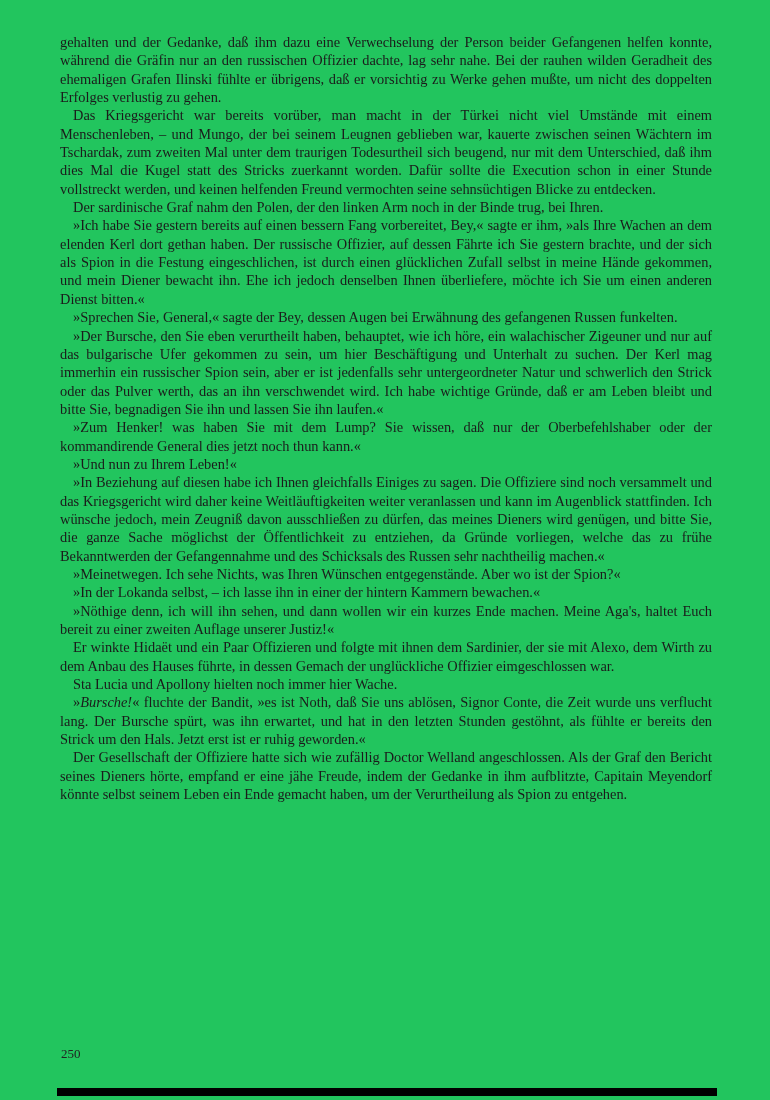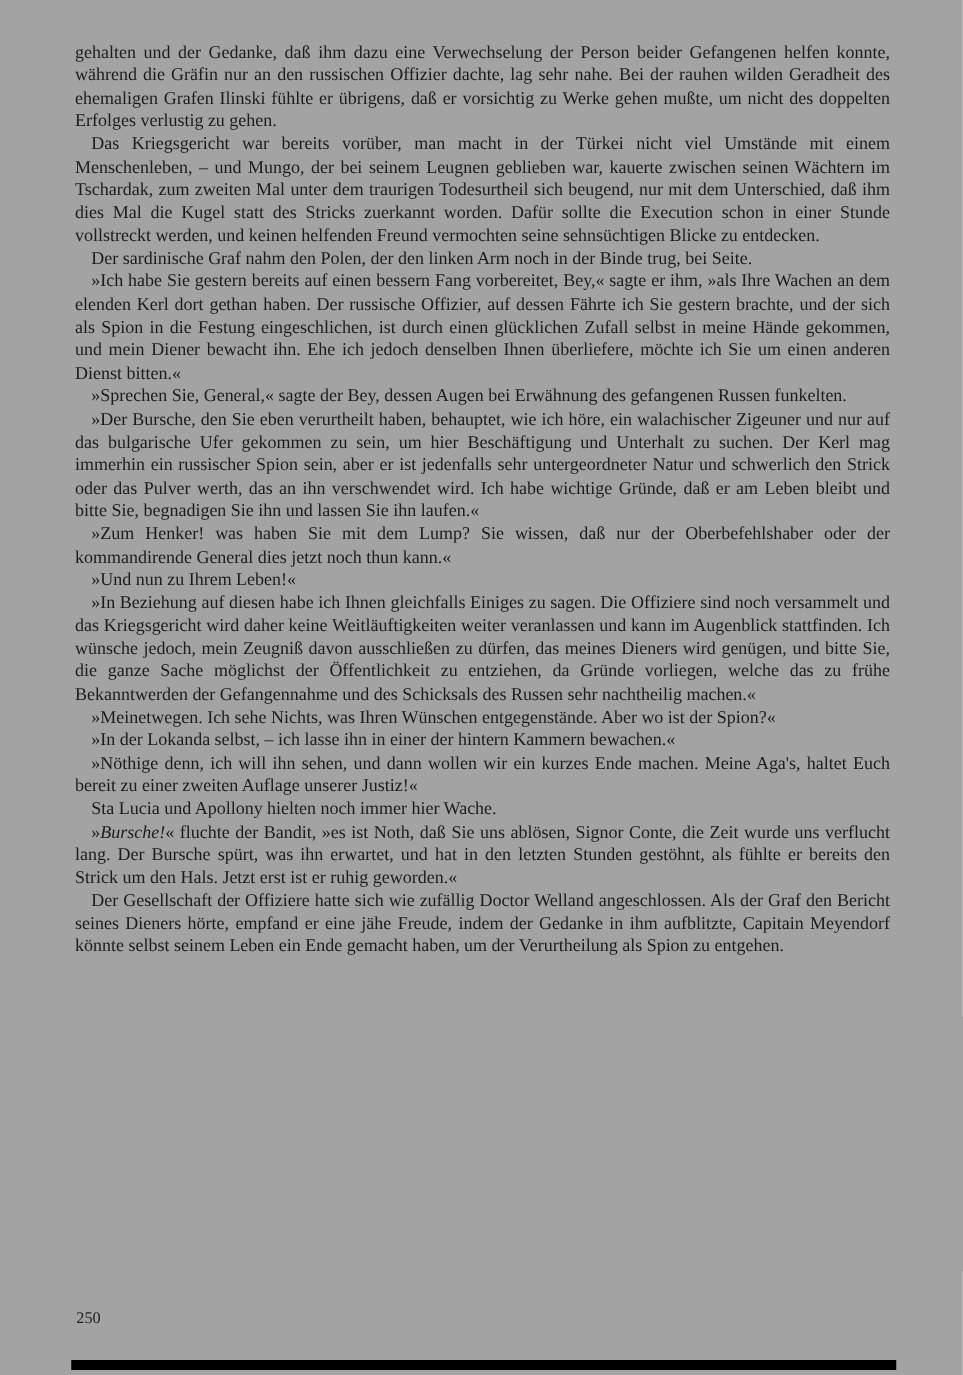--- a/index.html
+++ b/index.html
@@ -4,21 +4,21 @@
 <style>
   html, body { margin: 0; padding: 0; }
   body {
     width: 770px; height: 1100px;
     background: #ffffff;
     font-family: "Liberation Serif", "DejaVu Serif", serif;
   }
   .page {
     position: relative;
     width: 770px; height: 1100px;
-    background: #a3a3a3;
+    background: #22c55e;
     color: #1b1b1b;
     overflow: hidden;
   }
   .text-block {
     position: absolute;
     top: 33px; left: 60px;
     width: 652px;
     font-size: 14.4px;
     line-height: 18.35px;
     text-align: justify;
@@ -40,30 +40,31 @@
     background: #000000;
   }
 </style>
 </head>
 <body>
 
 <div class="page">
   <main class="text-block">
     <p class="para noindent">gehalten und der Gedanke, daß ihm dazu eine Verwechselung der Person beider Gefangenen helfen konnte, während die Gräfin nur an den russischen Offizier dachte, lag sehr nahe. Bei der rauhen wilden Geradheit des ehemaligen Grafen Ilinski fühlte er übrigens, daß er vorsichtig zu Werke gehen mußte, um nicht des doppelten Erfolges verlustig zu gehen.</p>
     <p class="para">Das Kriegsgericht war bereits vorüber, man macht in der Türkei nicht viel Umstände mit einem Menschenleben, – und Mungo, der bei seinem Leugnen geblieben war, kauerte zwischen seinen Wächtern im Tschardak, zum zweiten Mal unter dem traurigen Todesurtheil sich beugend, nur mit dem Unterschied, daß ihm dies Mal die Kugel statt des Stricks zuerkannt worden. Dafür sollte die Execution schon in einer Stunde vollstreckt werden, und keinen helfenden Freund vermochten seine sehnsüchtigen Blicke zu entdecken.</p>
-    <p class="para">Der sardinische Graf nahm den Polen, der den linken Arm noch in der Binde trug, bei Seite.</p>
+    <p class="para">Der sardinische Graf nahm den Polen, der den linken Arm noch in der Binde trug, bei Ihren.</p>
     <p class="para">»Ich habe Sie gestern bereits auf einen bessern Fang vorbereitet, Bey,« sagte er ihm, »als Ihre Wachen an dem elenden Kerl dort gethan haben. Der russische Offizier, auf dessen Fährte ich Sie gestern brachte, und der sich als Spion in die Festung eingeschlichen, ist durch einen glücklichen Zufall selbst in meine Hände gekommen, und mein Diener bewacht ihn. Ehe ich jedoch denselben Ihnen überliefere, möchte ich Sie um einen anderen Dienst bitten.«</p>
     <p class="para">»Sprechen Sie, General,« sagte der Bey, dessen Augen bei Erwähnung des gefangenen Russen funkelten.</p>
     <p class="para">»Der Bursche, den Sie eben verurtheilt haben, behauptet, wie ich höre, ein walachischer Zigeuner und nur auf das bulgarische Ufer gekommen zu sein, um hier Beschäftigung und Unterhalt zu suchen. Der Kerl mag immerhin ein russischer Spion sein, aber er ist jedenfalls sehr untergeordneter Natur und schwerlich den Strick oder das Pulver werth, das an ihn verschwendet wird. Ich habe wichtige Gründe, daß er am Leben bleibt und bitte Sie, begnadigen Sie ihn und lassen Sie ihn laufen.«</p>
     <p class="para">»Zum Henker! was haben Sie mit dem Lump? Sie wissen, daß nur der Oberbefehlshaber oder der kommandirende General dies jetzt noch thun kann.«</p>
     <p class="para">»Und nun zu Ihrem Leben!«</p>
     <p class="para">»In Beziehung auf diesen habe ich Ihnen gleichfalls Einiges zu sagen. Die Offiziere sind noch versammelt und das Kriegsgericht wird daher keine Weitläuftigkeiten weiter veranlassen und kann im Augenblick stattfinden. Ich wünsche jedoch, mein Zeugniß davon ausschließen zu dürfen, das meines Dieners wird genügen, und bitte Sie, die ganze Sache möglichst der Öffentlichkeit zu entziehen, da Gründe vorliegen, welche das zu frühe Bekanntwerden der Gefangennahme und des Schicksals des Russen sehr nachtheilig machen.«</p>
     <p class="para">»Meinetwegen. Ich sehe Nichts, was Ihren Wünschen entgegenstände. Aber wo ist der Spion?«</p>
     <p class="para">»In der Lokanda selbst, – ich lasse ihn in einer der hintern Kammern bewachen.«</p>
     <p class="para">»Nöthige denn, ich will ihn sehen, und dann wollen wir ein kurzes Ende machen. Meine Aga's, haltet Euch bereit zu einer zweiten Auflage unserer Justiz!«</p>
+    <p class="para">Er winkte Hidaët und ein Paar Offizieren und folgte mit ihnen dem Sardinier, der sie mit Alexo, dem Wirth zu dem Anbau des Hauses führte, in dessen Gemach der unglückliche Offizier eimgeschlossen war.</p>
     <p class="para">Sta Lucia und Apollony hielten noch immer hier Wache.</p>
     <p class="para"><span>»</span><em>Bursche!</em><span>« fluchte der Bandit, »es ist Noth, daß Sie uns ablösen, Signor Conte, die Zeit wurde uns verflucht lang. Der Bursche spürt, was ihn erwartet, und hat in den letzten Stunden gestöhnt, als fühlte er bereits den Strick um den Hals. Jetzt erst ist er ruhig geworden.«</span></p>
     <p class="para">Der Gesellschaft der Offiziere hatte sich wie zufällig Doctor Welland angeschlossen. Als der Graf den Bericht seines Dieners hörte, empfand er eine jähe Freude, indem der Gedanke in ihm aufblitzte, Capitain Meyendorf könnte selbst seinem Leben ein Ende gemacht haben, um der Verurtheilung als Spion zu entgehen.</p>
   </main>
 
   <div class="page-number">250</div>
   <div class="bottom-bar"></div>
 </div>
 
 </body></html>

